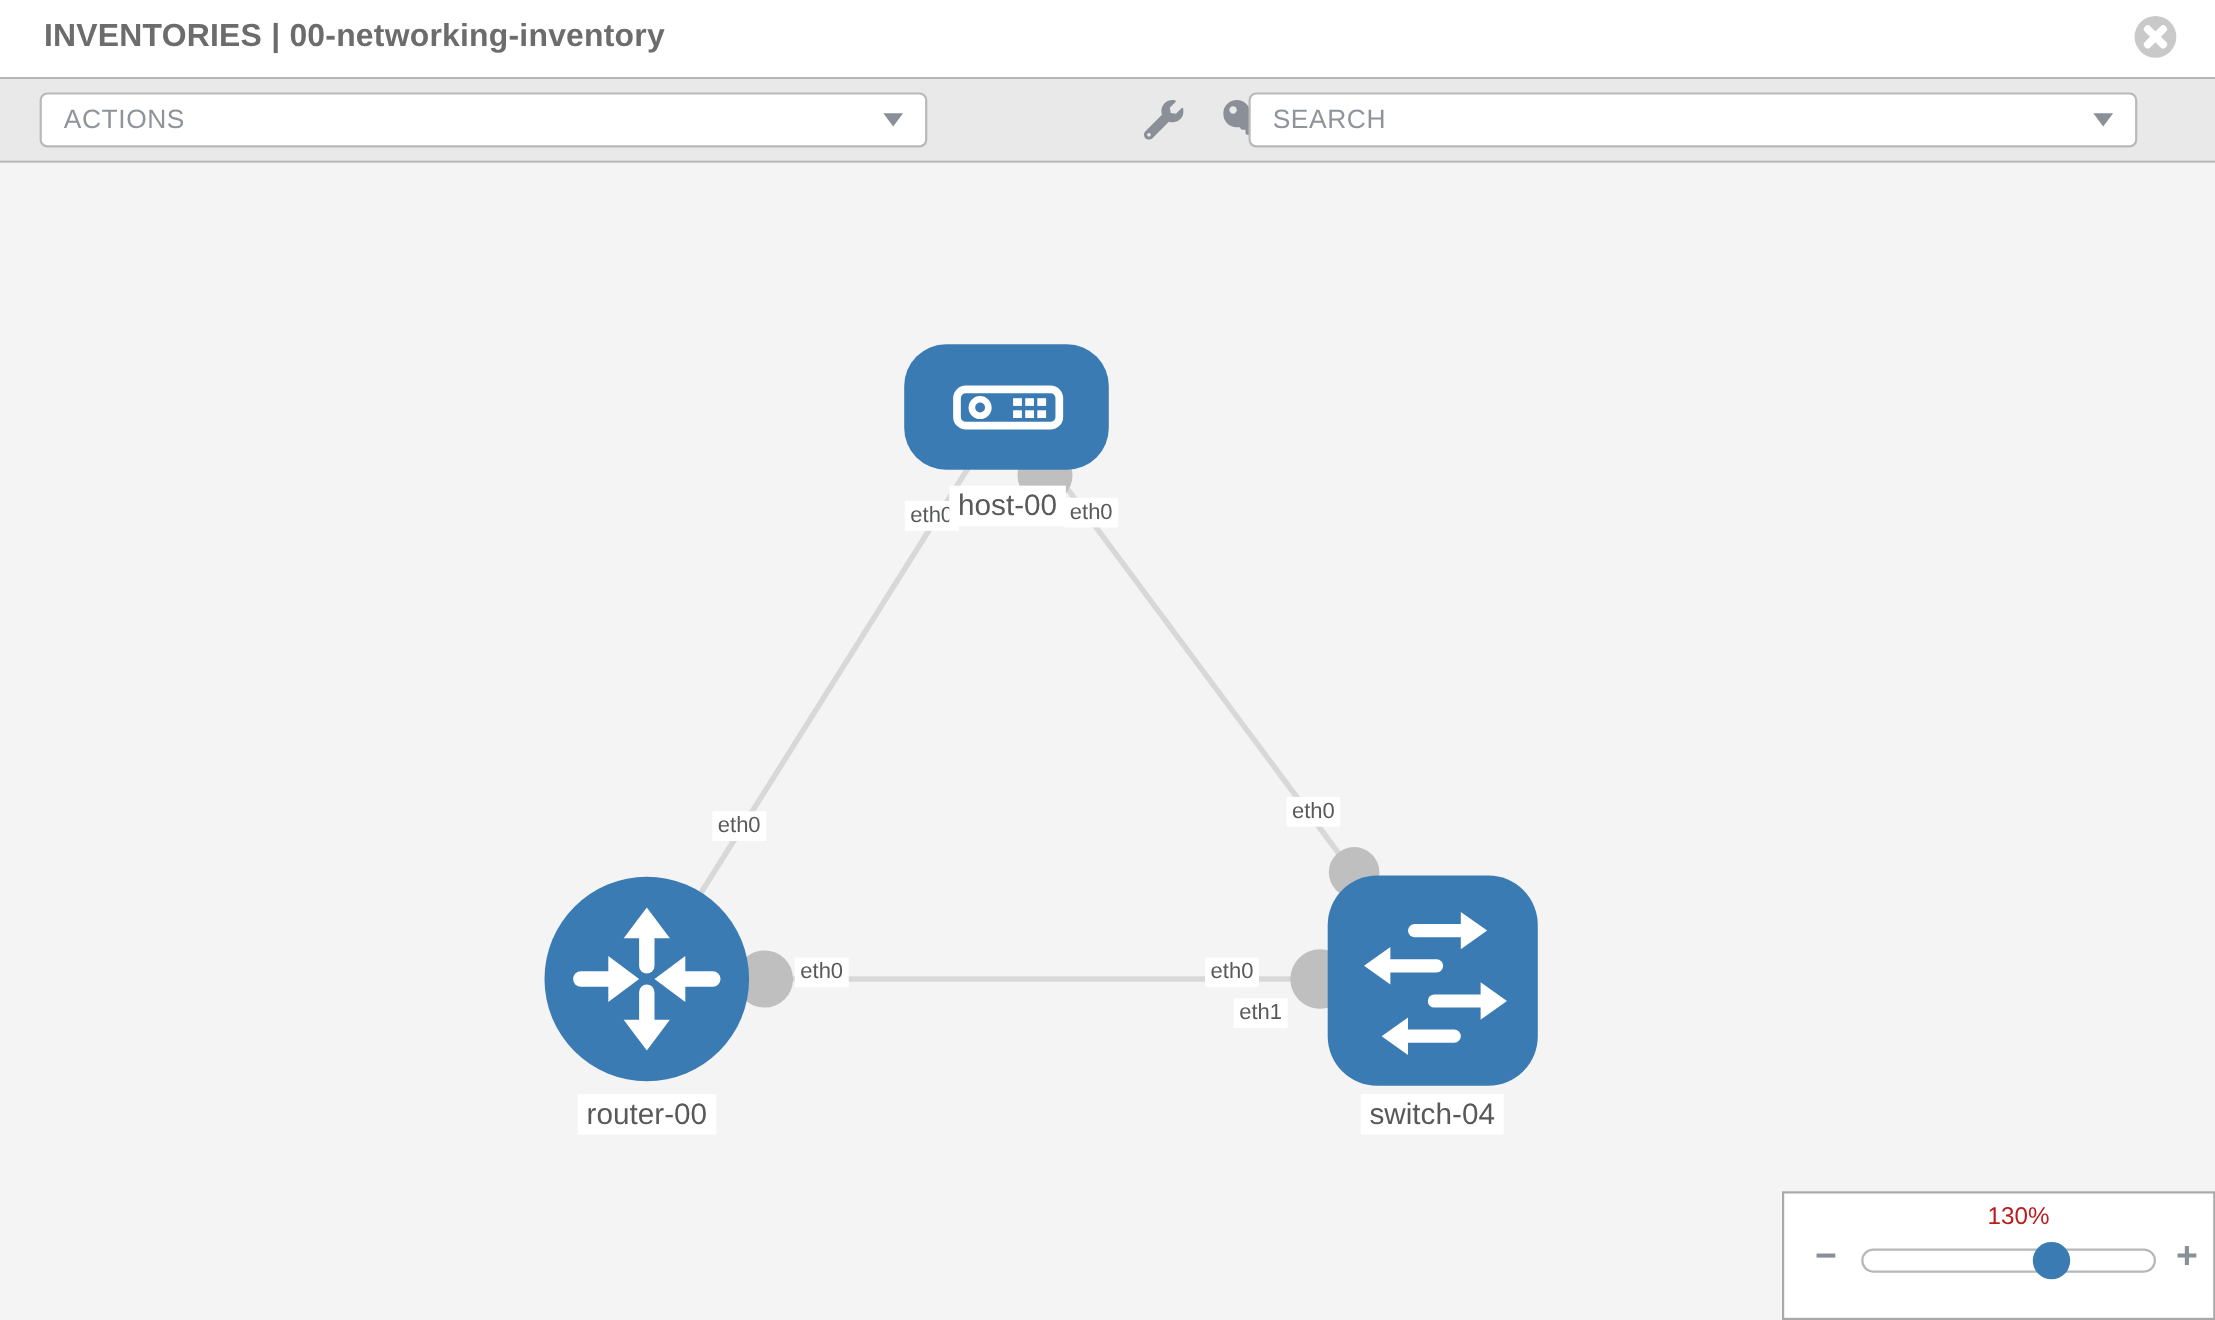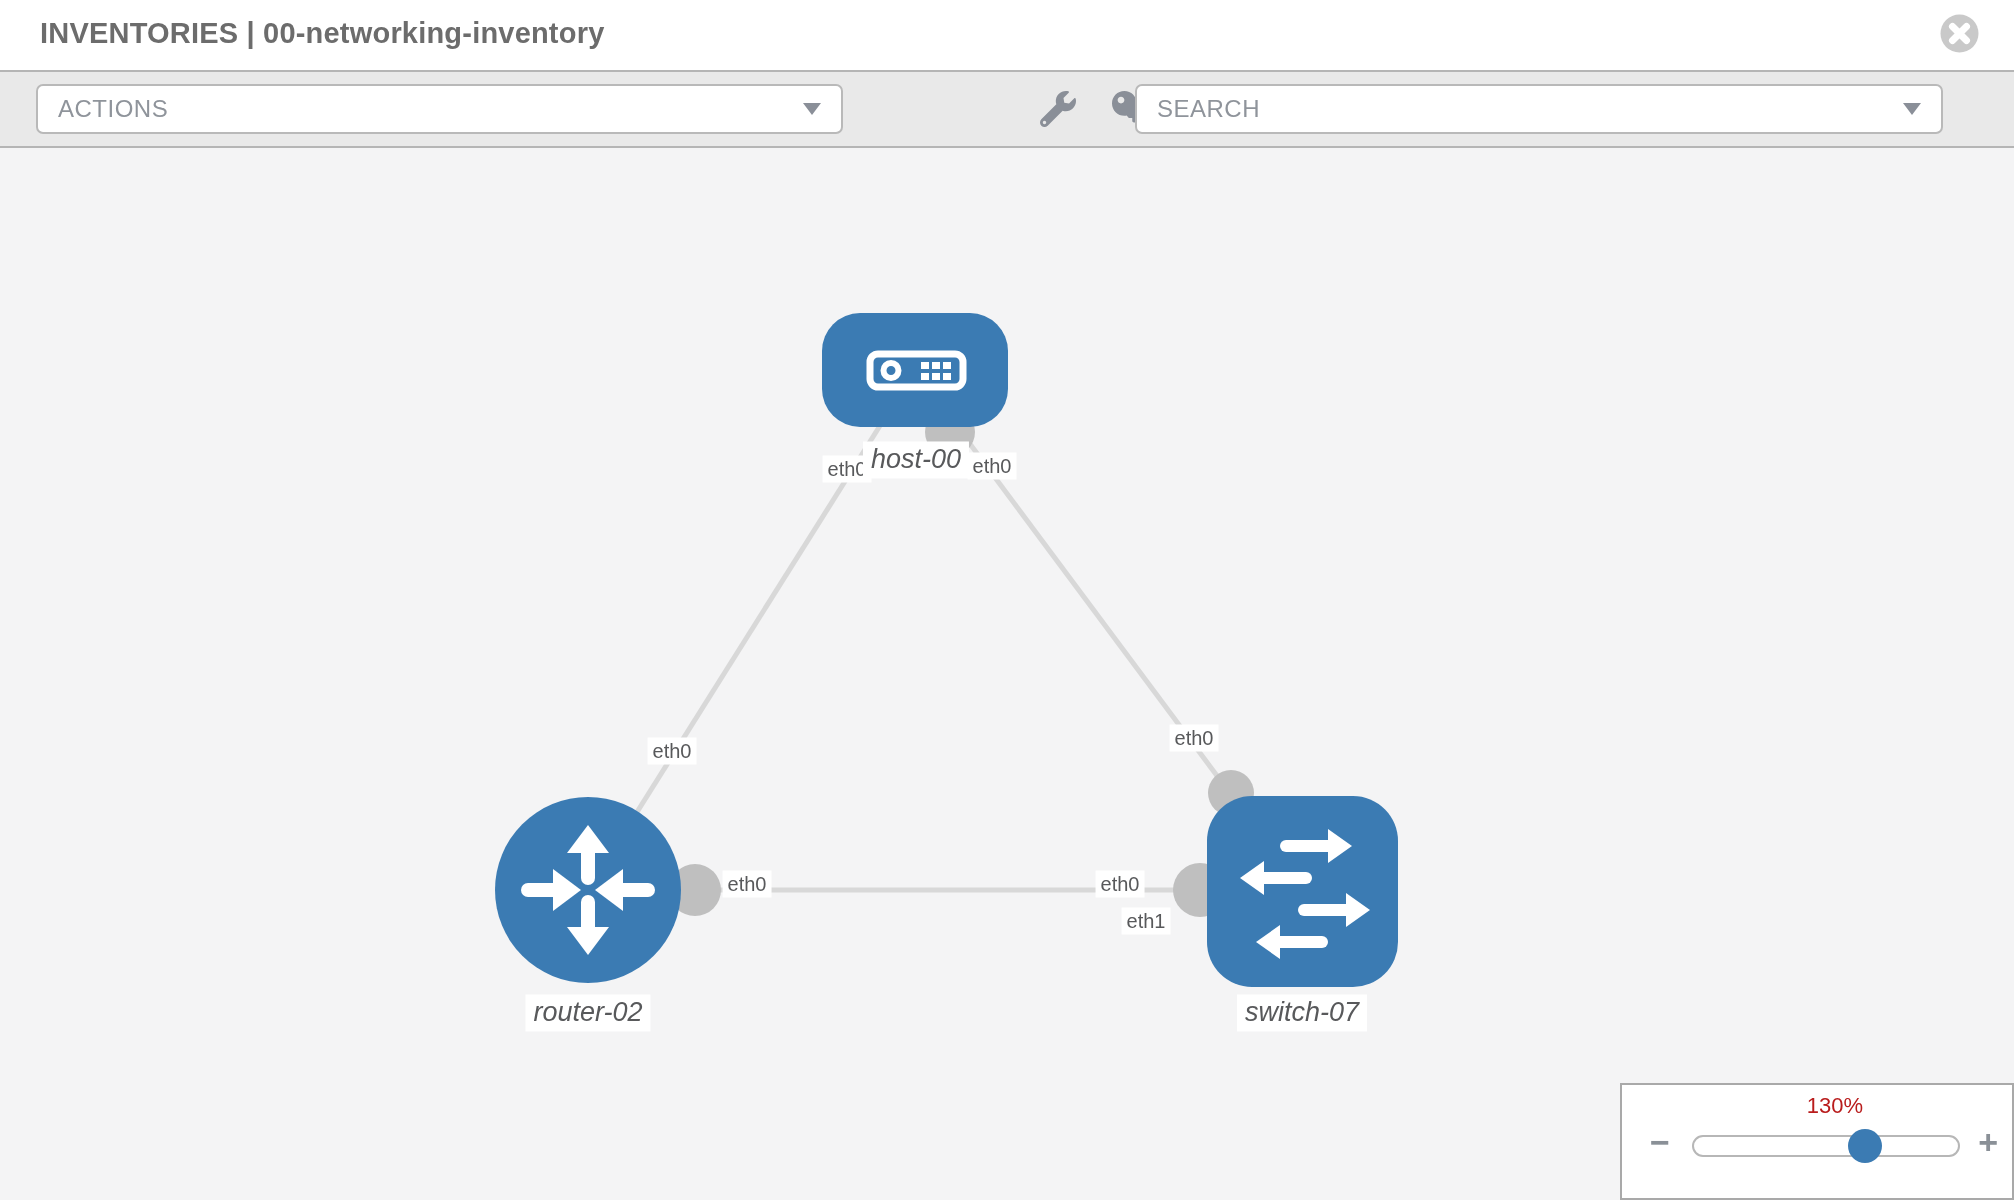--- a/index.html
+++ b/index.html
@@ -29,21 +29,21 @@
   .tool-icons { position:absolute; left:1040px; top:12px; height:50px; display:flex;
     align-items:center; gap:36px; }
   .tool-icon { width:36px; height:36px; cursor:pointer; }
 
   
   .canvas { position:absolute; left:0; top:148px; width:2014px; height:1052px; background:#f4f4f5; }
   svg.topo { position:absolute; left:0; top:0; }
 
   .node-label, .if-label { position:absolute; transform:translate(-50%,-50%);
     background:#ffffff; color:#58595b; white-space:nowrap; line-height:1.15; }
-  .node-label { font-size:27px; padding:3px 8px;font-style:italic; }
+  .node-label { font-size:27px; padding:3px 8px; }
   .if-label { font-size:20px; padding:2px 5px; }
 
   
   .zoom-panel { position:absolute; left:1620px; top:935px; width:394px; height:117px;
     background:#ffffff; border:2px solid #a9a9a9; }
   .zoom-level { position:absolute; left:0; top:8px; width:100%; text-align:center;
     font-size:22px; color:#b91c1c;margin-left:18px; }
   .zoom-minus, .zoom-plus { position:absolute; top:40px; font-size:34px; font-weight:bold;
     color:#8a9097; cursor:pointer; line-height:1; }
   .zoom-minus { left:28px; }
@@ -151,22 +151,22 @@
 
     <span class="if-label" style="left:847px;  top:321px;">eth0</span>
     <span class="if-label" style="left:672px;  top:603px;">eth0</span>
     <span class="if-label" style="left:1194px; top:590px;">eth0</span>
     <span class="if-label" style="left:747px;  top:736px;">eth0</span>
     <span class="if-label" style="left:1120px; top:736px;">eth0</span>
     <span class="if-label" style="left:1146px; top:736px;margin-top:37px;">eth1</span>
 
     <span class="node-label" style="left:916px;  top:312px;">host-00</span>
     <span class="if-label" style="left:992px;  top:318px;">eth0</span>
-    <span class="node-label" style="left:588px;  top:865px;">router-02</span>
-    <span class="node-label" style="left:1302px; top:865px;">switch-07</span>
+    <span class="node-label" style="left:588px;  top:865px;">router-00</span>
+    <span class="node-label" style="left:1302px; top:865px;">switch-04</span>
 
     <div class="zoom-panel">
       <div class="zoom-level">130%</div>
       <div class="zoom-minus">−</div>
       <div class="zoom-track"></div>
       <div class="zoom-knob"></div>
       <div class="zoom-plus">+</div>
     </div>
 
   </div>

